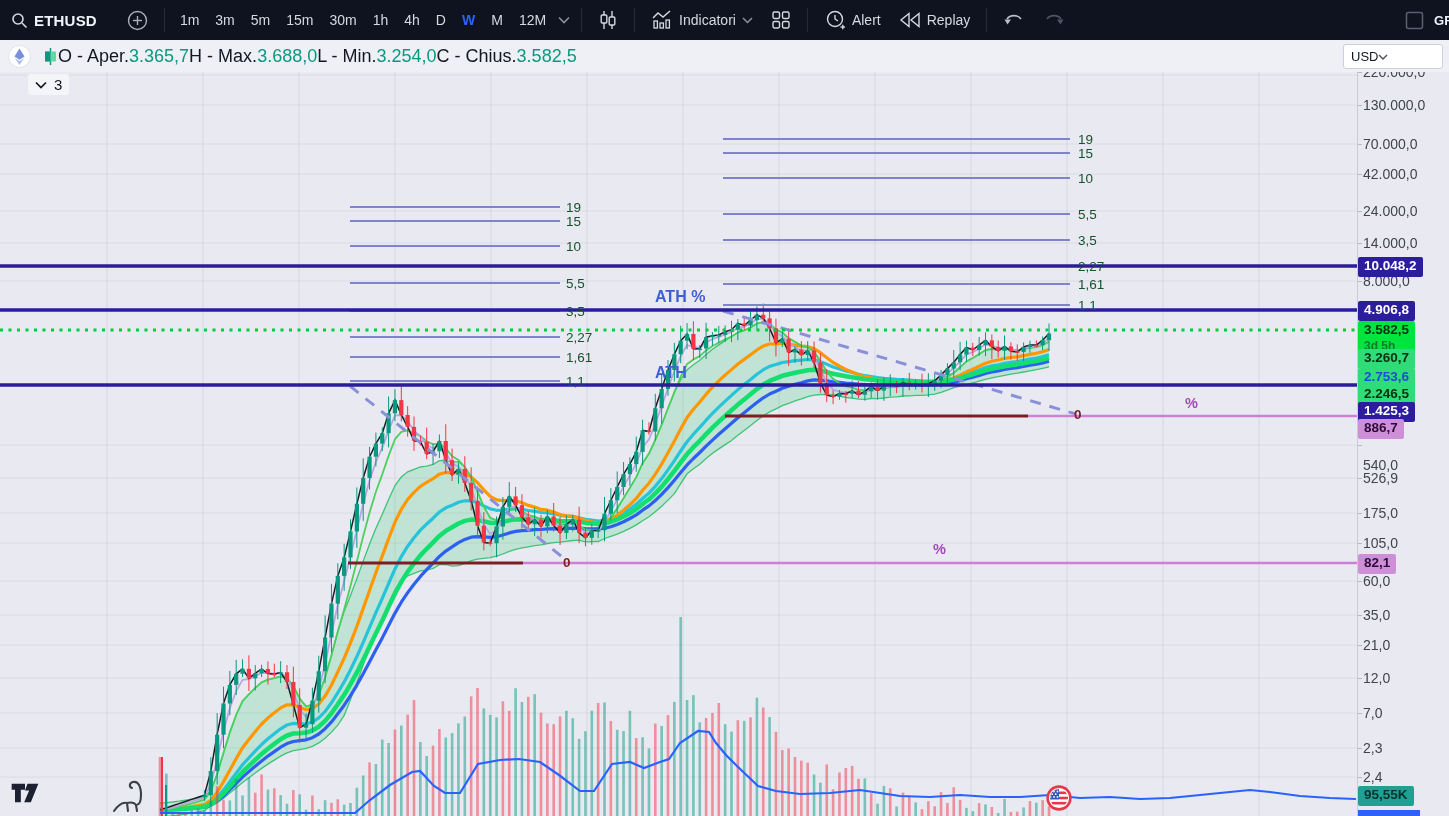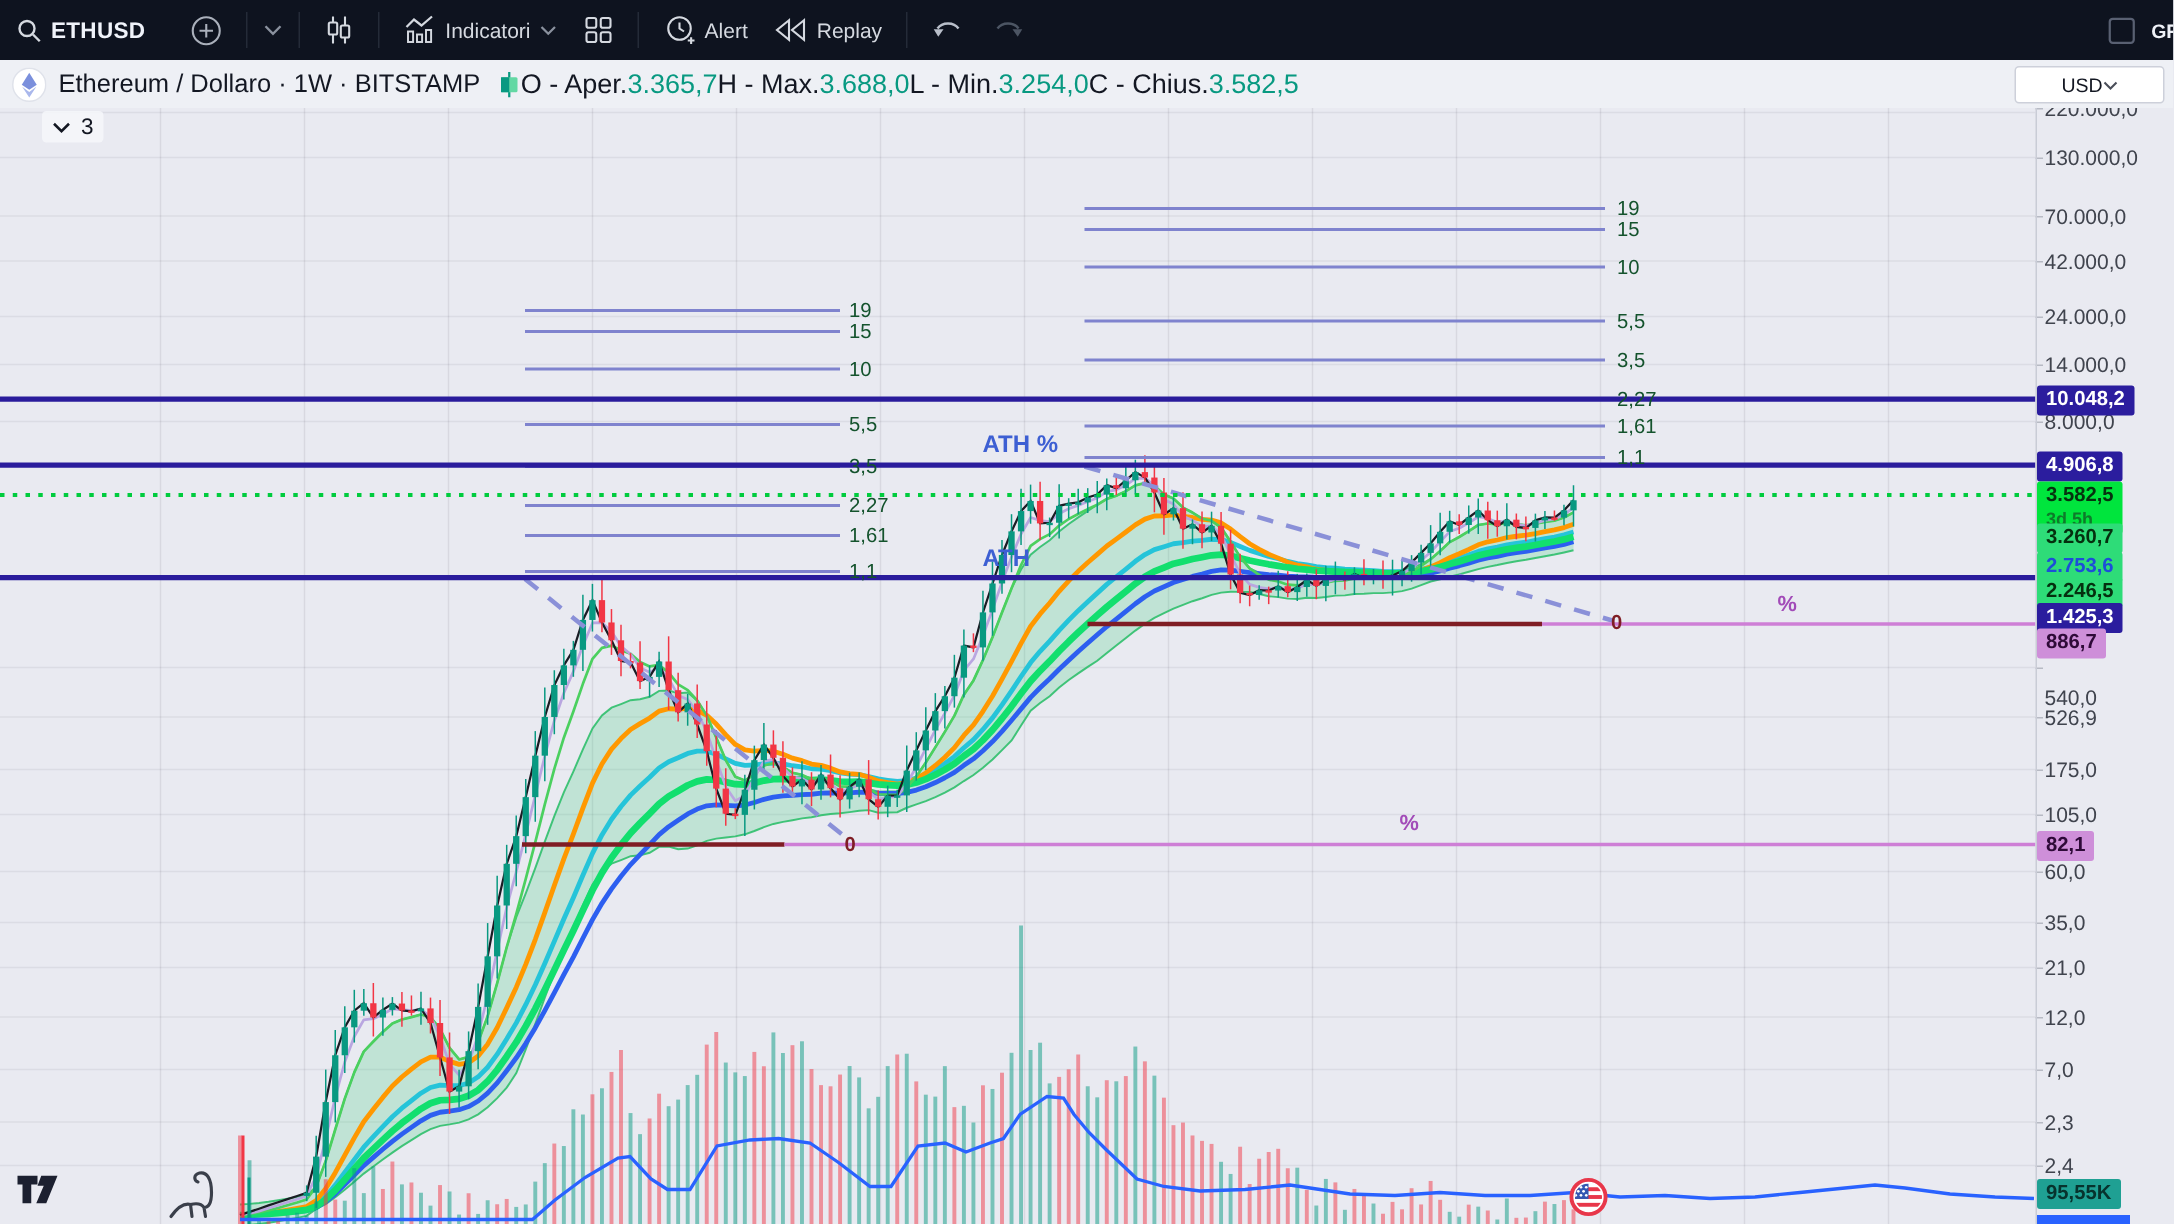--- a/index.html
+++ b/index.html
@@ -17,21 +17,21 @@
   .tf-btn{padding:0 8px;height:26px;display:flex;align-items:center;border-radius:4px;color:#d5d9e0;font-size:14px;}
   .tf-btn.active{color:#2d62ff;font-weight:700;}
   #tb-right{position:absolute;right:-14px;top:0;height:40px;display:flex;align-items:center;gap:10px;color:#eef1f7;font-weight:700;font-size:13px;}
 
   
   #strip{left:0;top:40px;width:1449px;height:32px;background:#eef0f5;z-index:30;display:flex;align-items:center;}
   #symbol-title{font-size:17px;color:#131722;margin-left:8px;font-weight:400;}
   .ohlc-pair{font-size:18px;color:#131722;white-space:nowrap;}
   .ohlc-pair b{font-weight:400;color:#089981;}
   #currency-select{position:absolute;right:6px;top:4px;width:84px;height:23px;background:#ffffff;border:1px solid #cdd0da;
-    border-radius:3px;display:flex;align-items:center;justify-content:center;padding:0 7px;font-size:13px;color:#131722;z-index:45;}
+    border-radius:3px;display:flex;align-items:center;justify-content:flex-start;padding:0 7px;font-size:13px;color:#131722;z-index:45;}
   #legend-pill{left:28px;top:74px;height:21px;display:flex;align-items:center;gap:7px;padding:0 7px;
     background:rgba(246,247,250,.85);border-radius:3px;color:#131722;font-size:15px;z-index:25;}
 
   
   #axis-border{left:1357px;top:40px;width:1px;height:776px;background:#c9ccd6;z-index:20;}
   .tick-label{left:1363px;font-size:14px;color:#40444e;transform:translateY(-50%);z-index:18;white-space:nowrap;}
   .tick-mark{left:1357px;width:5px;height:1px;background:#b7bac4;z-index:18;}
   .axis-badge{left:1358px;padding:1px 6px 2px 6px;font-size:13.5px;font-weight:700;border-radius:2px;z-index:22;white-space:nowrap;line-height:1.25;}
   .axis-badge .sub{font-size:12px;font-weight:700;}
 
@@ -569,20 +569,33 @@
     <div class="tb-item" style="margin-left:12px;">
       <span class="tb-icon">
         <svg width="21" height="21" viewBox="0 0 21 21">
             <circle cx="10.5" cy="10.5" r="9" fill="none" stroke="#aab0bb" stroke-width="1.4"></circle>
             <line x1="10.5" y1="6" x2="10.5" y2="15" stroke="#aab0bb" stroke-width="1.4"></line>
             <line x1="6" y1="10.5" x2="15" y2="10.5" stroke="#aab0bb" stroke-width="1.4"></line>
           </svg>
       </span>
     </div>
     <div class="tb-sep"></div>
+    <div id="tf-row" style="display:flex;align-items:center;">
+        <div class="tf-btn">1m</div>
+        <div class="tf-btn">3m</div>
+        <div class="tf-btn">5m</div>
+        <div class="tf-btn">15m</div>
+        <div class="tf-btn">30m</div>
+        <div class="tf-btn">1h</div>
+        <div class="tf-btn">4h</div>
+        <div class="tf-btn">D</div>
+        <div class="tf-btn active">W</div>
+        <div class="tf-btn">M</div>
+        <div class="tf-btn">12M</div>
+      </div>
     <div class="tb-item" style="padding:0 4px;">
       <svg width="12" height="8" viewBox="0 0 12 8">
           <polyline points="1,1.5 6,6.5 11,1.5" fill="none" stroke="#8a919e" stroke-width="1.6"></polyline>
         </svg>
     </div>
     <div class="tb-sep"></div>
     <div class="tb-item">
       <svg width="20" height="20" viewBox="0 0 20 20">
         <line x1="6" y1="1" x2="6" y2="19" stroke="#d5d9e0" stroke-width="1.4"></line>
           <rect x="3.2" y="5" width="5.6" height="8" rx="1" fill="#0e131f" stroke="#d5d9e0" stroke-width="1.4"></rect>
@@ -650,21 +663,20 @@
   </div>
 
   <div id="strip" class="abs">
     <span class="tb-icon" style="margin-left:8px;">
       <svg width="23" height="23" viewBox="0 0 23 23">
           <circle cx="11.5" cy="11.5" r="11" fill="#ffffff" stroke="#dfe2ea"></circle>
           <polygon points="11.5,3.5 6.5,11.5 11.5,14.8 16.5,11.5" fill="#7a8fdc"></polygon>
           <polygon points="11.5,16.3 6.8,12.9 11.5,20 16.2,12.9" fill="#aab8ec"></polygon>
         </svg>
     </span>
-    <span id="symbol-title">Ethereum / Dollaro · 1W · BITSTAMP</span>
     <span class="tb-icon" style="margin-left:12px;">
       <svg width="15" height="17" viewBox="0 0 15 17">
           <line x1="7.5" y1="0" x2="7.5" y2="17" stroke="#089981" stroke-width="1.5"></line>
           <rect x="2" y="3.5" width="11" height="10" rx="1" fill="#63d8a4"></rect>
           <rect x="2" y="3.5" width="5.5" height="10" fill="#089981"></rect>
         </svg>
     </span>
     <span id="ohlc-row" style="display:flex;">
         <span class="ohlc-pair"><span>O - Aper.</span><b>3.365,7</b></span>
         <span class="ohlc-pair"><span>H - Max.</span><b>3.688,0</b></span>

